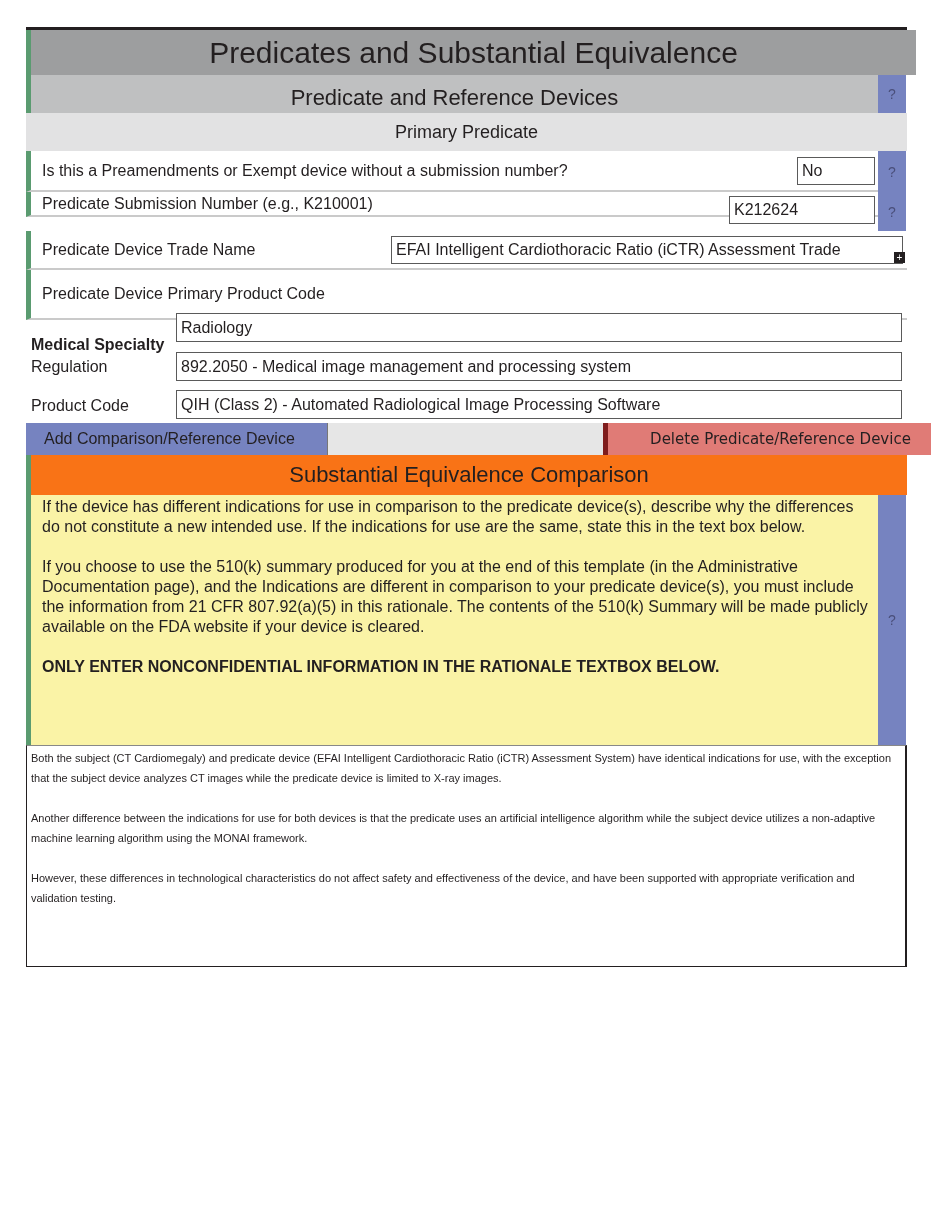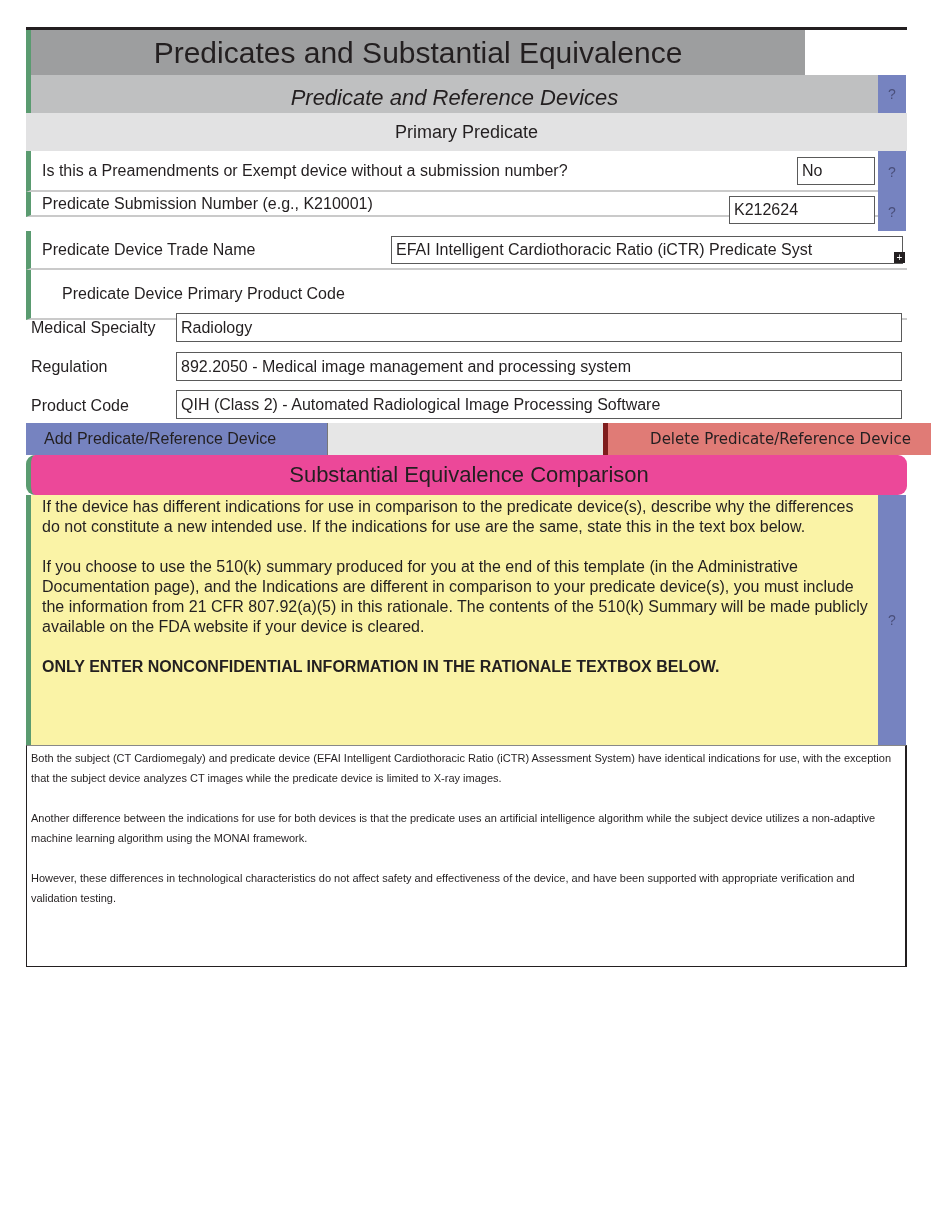--- a/index.html
+++ b/index.html
@@ -1,31 +1,31 @@
 <!DOCTYPE html>
 <html><head>
 <meta charset="utf-8">
 <style>
   html, body { margin:0; padding:0; background:#ffffff; }
   body { width:931px; height:1207px; position:relative; font-family:"Liberation Sans", sans-serif; color:#231f20; overflow:hidden; }
   .abs { position:absolute; box-sizing:border-box; }
   .topline { left:26px; top:27px; width:881px; height:3px; background:#231f20; }
-  .title-bar { left:26px; top:30px; width:779px; height:45px; background:#9d9e9f; border-left:5px solid #5a9b70; display:flex; align-items:center; justify-content:center; font-size:30px; color:#231f20; }
-  .sub-bar { left:26px; top:75px; width:852px; height:46px; background:#bfc0c1; border-left:5px solid #5a9b70; display:flex; align-items:center; justify-content:center; font-size:22px;font-style:italic; }
+  .title-bar { left:26px; top:30px; width:890px; height:45px; background:#9d9e9f; border-left:5px solid #5a9b70; display:flex; align-items:center; justify-content:center; font-size:30px; color:#231f20; }
+  .sub-bar { left:26px; top:75px; width:852px; height:46px; background:#bfc0c1; border-left:5px solid #5a9b70; display:flex; align-items:center; justify-content:center; font-size:22px; }
   .help { background:#7683c0; color:#4a4f7a; display:flex; align-items:center; justify-content:center; font-size:14px; cursor:pointer; }
   .primary-bar { left:26px; top:113px; width:881px; height:38px; background:#e2e2e3; display:flex; align-items:center; justify-content:center; font-size:18px; }
   .row { left:26px; width:852px; background:#ffffff; border-left:5px solid #5a9b70; border-bottom:2px solid #cacaca; font-size:16px; display:flex; align-items:center; }
   .row .lbl { padding-left:11px; }
   .field { position:absolute; border:1.5px solid #5a5a5a; background:#fff; font-size:16px; display:flex; align-items:center; padding-left:4px; box-sizing:border-box; white-space:nowrap; overflow:hidden; }
   .plus { position:absolute; width:11px; height:11px; background:#231f20; color:#fff; font-size:10px; line-height:11px; text-align:center; }
   .cls-label { left:31px; font-size:16px; }
   .btn-add { left:26px; top:423px; width:302px; height:32px; background:#7683c0; color:#231f20; font-size:16px; display:flex; align-items:center; padding-left:18px; border-right:1px solid #777; cursor:pointer; }
   .btn-mid { left:328px; top:423px; width:275px; height:32px; background:#e6e6e6; }
   .btn-del { left:603px; top:423px; width:352px; height:32px; background:#e07b76; color:#231f20; font-size:16px; display:flex; align-items:center; justify-content:center; border-left:5px solid #7f1d1d; border-right:2px solid #231f20; cursor:pointer; font-family:"DejaVu Sans", sans-serif; font-size:15px; }
-  .se-bar { left:26px; top:455px; width:881px; height:40px; background:#ec4899; border-left:5px solid #5a9b70; display:flex; align-items:center; justify-content:center; font-size:22px;border-radius:9px; }
+  .se-bar { left:26px; top:455px; width:881px; height:40px; background:#f97316; border-left:5px solid #5a9b70; display:flex; align-items:center; justify-content:center; font-size:22px; }
   .instr { left:26px; top:495px; width:852px; height:266px; background:#faf3a6; border-left:5px solid #5a9b70; padding:2px 8px 0 11px; font-size:16px; line-height:20px; }
   .instr p { margin:0 0 20px 0; }
   .instr .bold { font-weight:bold; margin:0; }
   .help-tall { left:878px; top:495px; width:28px; height:250px; }
   .rationale { left:26px; top:745px; width:881px; height:222px; background:#fff; border:1px solid #231f20; border-right:2px solid #231f20; border-top:1px solid #888; padding:2px 4px; font-size:11px; line-height:20px; color:#231f20; }
   .rationale p { margin:0 0 20px 0; }
   .rationale p:last-child { margin-bottom:0; }
 </style>
 </head>
 <body>
@@ -52,38 +52,38 @@
 <div class="abs row" style="top:192px;height:25px;">
   <span class="lbl">Predicate Submission Number (e.g., K210001)</span>
   <div class="field" style="left:698px;top:4px;width:146px;height:28px;">K212624</div>
 </div>
 <div class="abs help" style="left:878px;top:192px;width:28px;height:39px;">
   <span>?</span>
 </div>
 
 <div class="abs row" style="top:231px;height:39px;width:881px;">
   <span class="lbl">Predicate Device Trade Name</span>
-  <div class="field" style="left:360px;top:5px;width:512px;height:28px;">EFAI Intelligent Cardiothoracic Ratio (iCTR) Predicate Syst</div>
+  <div class="field" style="left:360px;top:5px;width:512px;height:28px;">EFAI Intelligent Cardiothoracic Ratio (iCTR) Assessment Trade</div>
   <div class="plus" style="left:863px;top:21px;">+</div>
 </div>
 
-<div class="abs row" style="top:270px;height:50px;width:881px;padding-left:20px;">
+<div class="abs row" style="top:270px;height:50px;width:881px;">
   <span class="lbl">Predicate Device Primary Product Code</span>
 </div>
 
-<div class="abs cls-label" style="top:319px;">Medical Specialty</div>
+<div class="abs cls-label" style="top:336px;font-weight:bold;">Medical Specialty</div>
 <div class="field" style="left:176px;top:313px;width:726px;height:29px;">Radiology</div>
 
 <div class="abs cls-label" style="top:358px;">Regulation</div>
 <div class="field" style="left:176px;top:352px;width:726px;height:29px;">892.2050 - Medical image management and processing system</div>
 
 <div class="abs cls-label" style="top:397px;">Product Code</div>
 <div class="field" style="left:176px;top:390px;width:726px;height:29px;">QIH (Class 2) - Automated Radiological Image Processing Software</div>
 
-<div class="abs btn-add">Add Predicate/Reference Device</div>
+<div class="abs btn-add">Add Comparison/Reference Device</div>
 <div class="abs btn-mid"></div>
 <div class="abs btn-del">Delete Predicate/Reference Device</div>
 
 <div class="abs se-bar">Substantial Equivalence Comparison</div>
 
 <div class="abs instr">
   <p>If the device has different indications for use in comparison to the predicate device(s), describe why the differences do not constitute a new intended use.  If the indications for use are the same, state this in the text box below.</p>
   <p>If you choose to use the 510(k) summary produced for you at the end of this template (in the Administrative Documentation page), and the Indications are different in comparison to your predicate device(s), you must include the information from 21 CFR 807.92(a)(5) in this rationale. The contents of the 510(k) Summary will be made publicly available on the FDA website if your device is cleared.</p>
   <p class="bold">ONLY ENTER NONCONFIDENTIAL INFORMATION IN THE RATIONALE TEXTBOX BELOW.</p>
 </div>

